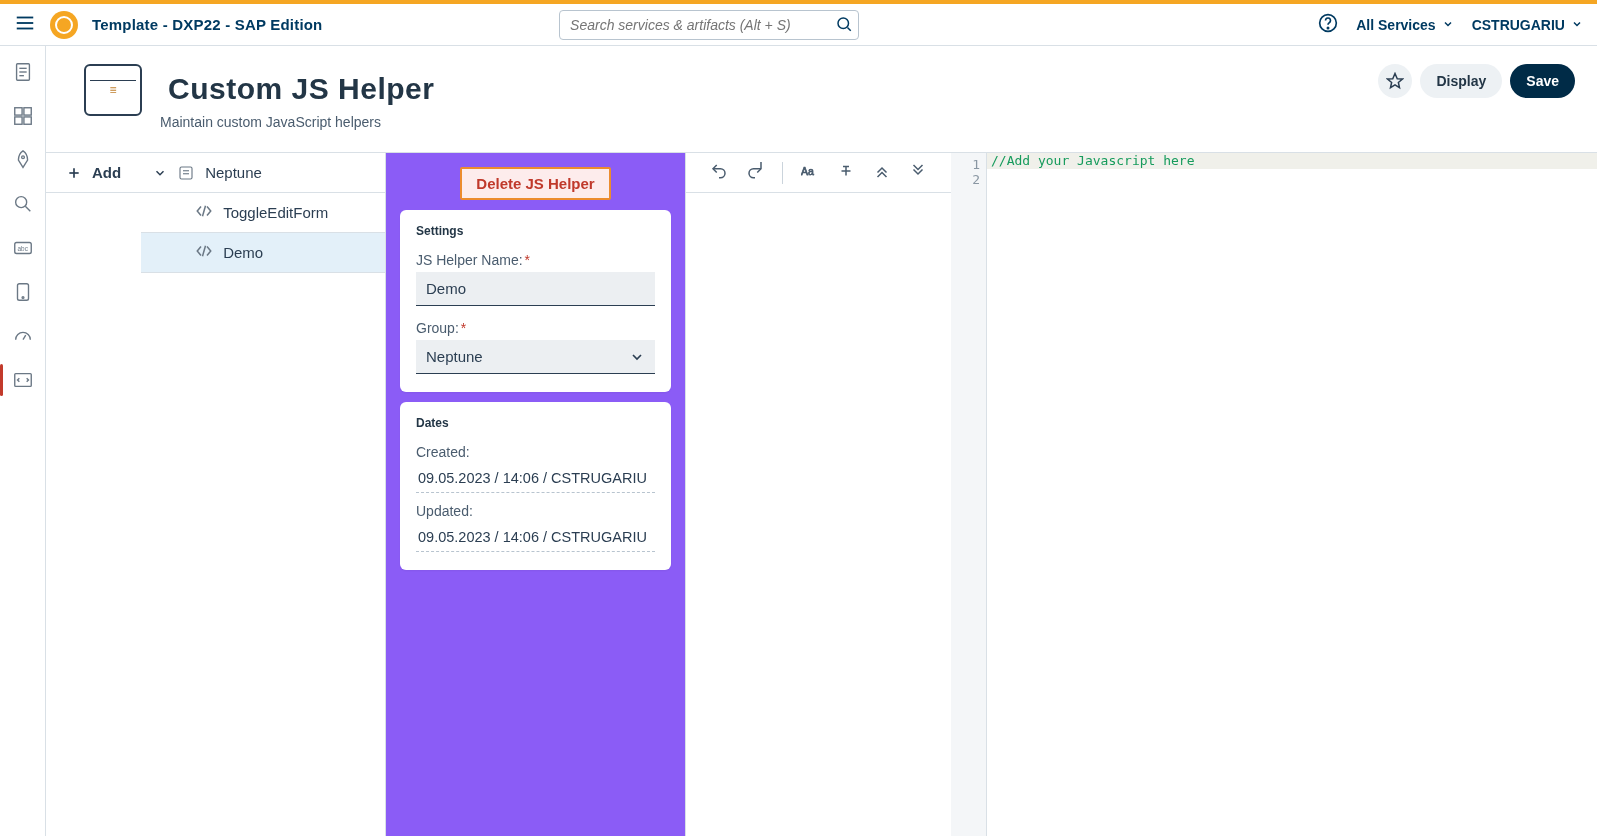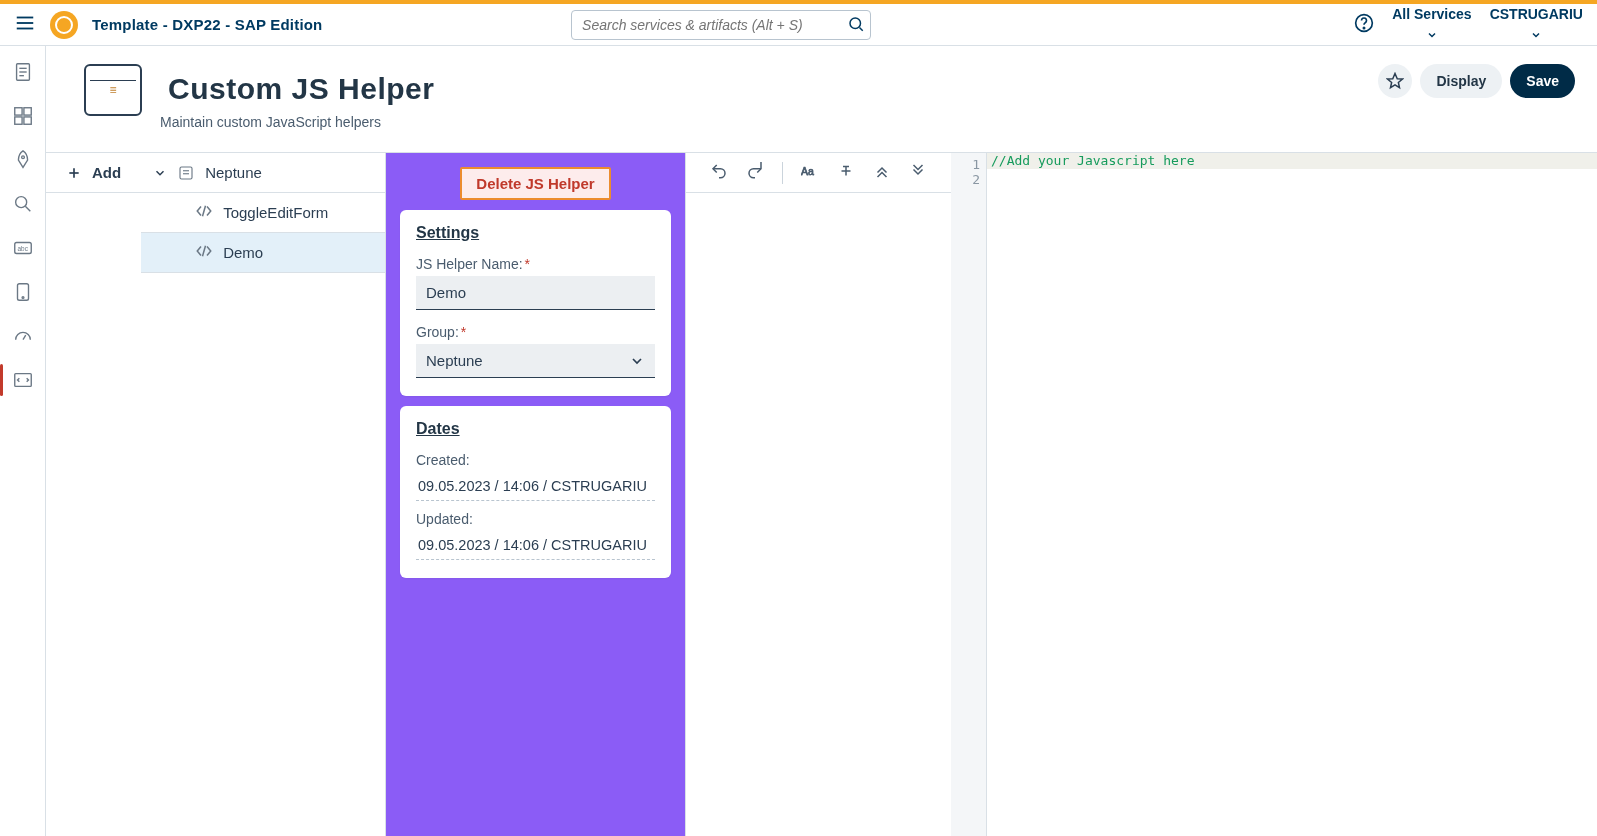--- a/index.html
+++ b/index.html
@@ -31,21 +31,21 @@
     content:""; width:14px; height:14px; border:2px solid #fff; border-radius:50%;
   }
   .app-title { font-size:15px; font-weight:700; color:#003a61; letter-spacing:0.2px; }
   .search-wrap { margin-left:auto; margin-right:auto; position:relative; }
   .search-input {
     width:300px; height:30px; border:1px solid #b8c4cf; border-radius:4px;
     padding:0 32px 0 10px; font-size:14px; font-style:italic; color:#6b7a88;
   }
   .search-icon-btn { position:absolute; right:6px; top:5px; }
   .hdr-right { display:flex; align-items:center; gap:18px; margin-left:auto; }
-  .hdr-link { display:flex; align-items:center; gap:6px; font-size:14px; font-weight:600; color:#003a61; cursor:pointer;flex-direction:column;}
+  .hdr-link { display:flex; align-items:center; gap:6px; font-size:14px; font-weight:600; color:#003a61; cursor:pointer;}
   .chev-icon svg{ width:12px; height:12px; }
   .help-icon svg{width:20px;height:20px;}
 
   
   .main { flex:1; display:flex; min-height:0;}
   
   .vbar {
     width:46px; border-right:1px solid var(--border); background:#fff;
     display:flex; flex-direction:column; align-items:center; padding-top:14px; gap:20px;
     position:relative;
@@ -106,21 +106,21 @@
     width:300px; background:#8b5cf6; padding:14px; display:flex; flex-direction:column; gap:10px;
     border-right:1px solid var(--border);
   }
   .delete-btn {
     align-self:center; border:2px solid var(--highlight); background:#fdecec;
     color:#c0392b; font-weight:700; font-size:15px; padding:6px 14px; border-radius:2px; cursor:pointer;
   }
   .card {
     background:#fff; border-radius:6px; padding:14px 16px 18px 16px; box-shadow:0 1px 2px rgba(0,0,0,0.05);
   }
-  .card h3 { margin:0 0 14px 0; font-size:16px; font-weight:700; color:#233646;text-decoration:underline;}
+  .card h3 { margin:0 0 14px 0; font-size:12px; font-weight:700; color:#233646;}
   .field-label { font-size:14px; color:#4a5c6e; margin-bottom:4px;}
   .req { color:#c0392b; margin-left:2px;}
   .text-input {
     width:100%; height:34px; background:#eceff2; border:none; border-bottom:1.5px solid #2b3e52;
     padding:0 10px; font-size:15px; color:#2b3e52;
   }
   .select-wrap { position:relative;}
   .select-wrap .chev { position:absolute; right:10px; top:9px; pointer-events:none;}
   .readonly-row {
     font-size:14.5px; color:#2b3e52; padding:6px 2px 6px 2px; border-bottom:1px dashed #b8c4cf;

